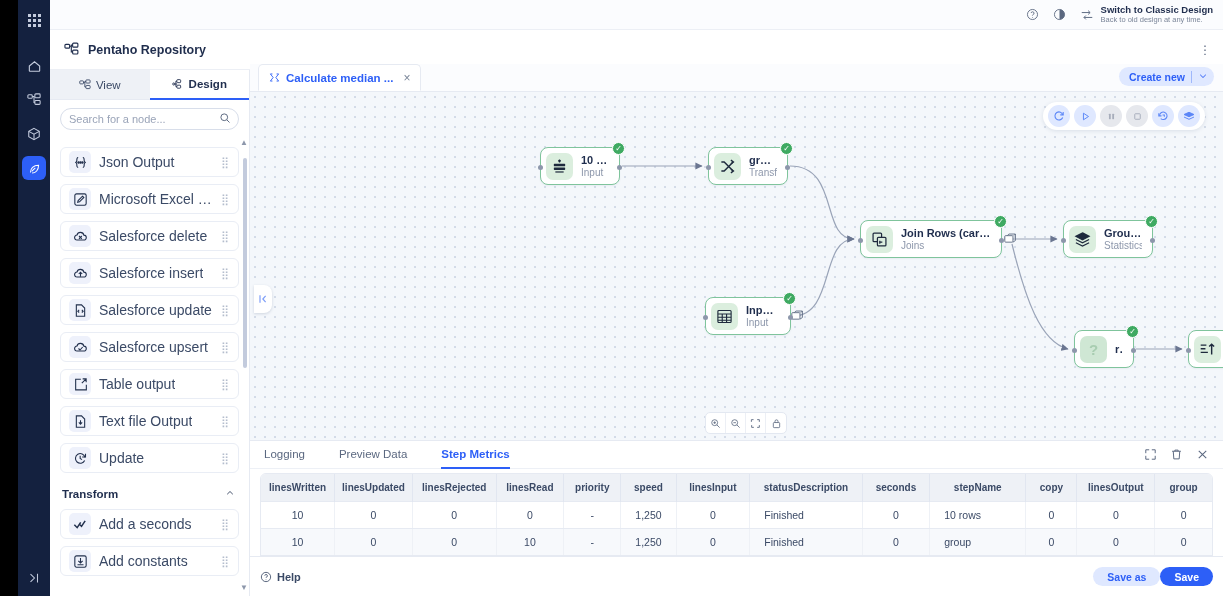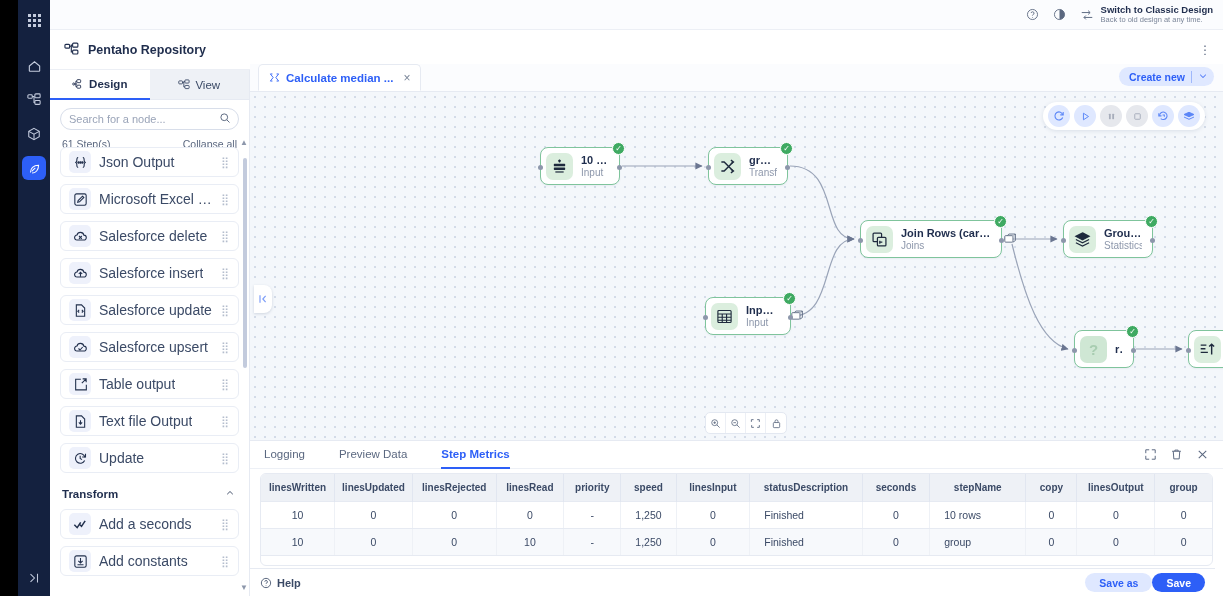--- a/index.html
+++ b/index.html
@@ -149,21 +149,21 @@
        padding:8px 6px; text-align:center; border-right:1px solid #e1e6f0; white-space:nowrap;}
   th:last-child { border-right:0; }
   td { font-size:10.5px; color:#3b4a66; padding:7px 6px; text-align:center;
        border-right:1px solid #eef1f6; white-space:nowrap;}
   td:last-child { border-right:0; }
   tr.r0 td { background:#fff; border-top:1px solid #e6eaf2; border-bottom:1px solid #e6eaf2;}
   tr.r1 td { background:#f7f9fc; border-bottom:1px solid #e6eaf2; }
   td.lft { text-align:left; padding-left:14px; }
 
   
-  .footer { position:absolute; left:250px; bottom:0; right:8px; height:28px;
+  .footer { position:absolute; left:250px; bottom:0; right:0; height:40px;
             background:#fff; border-top:1px solid #e6eaf2; display:flex; align-items:center;
             padding:0 10px; }
   .help { display:flex; align-items:center; gap:5px; font-size:11px; font-weight:bold; color:#3b4a66; cursor:pointer;}
   .fbtns { margin-left:auto; display:flex; gap:0; }
   .btn { height:19px; border-radius:10px; padding:0 14px; font-size:10.5px; font-weight:bold;
          display:flex; align-items:center; cursor:pointer; }
   .btn.sec { background:#dfe8ff; color:#2d5ff7; }
   .btn.pri { background:#2d5ff7; color:#fff; }
 </style>
 </head>
@@ -257,60 +257,56 @@
         <rect x="9.2" y="8.6" width="5.6" height="4.2" rx="1"></rect>
           <path d="M6 4.5h1.8v6.2h1.4M7.8 4.5V3.3h1.4"></path>
       </svg>
     </span>
     <span class="title">Pentaho Repository</span>
     <span class="kebab">⋮</span>
   </div>
 
   <div class="panel">
     <div class="tabs">
+      <div class="tab inactive">
+        <span style="display:flex;">
+          <svg width="12" height="12" viewBox="0 0 16 16" fill="none" stroke="currentColor" stroke-width="1.2">
+            <rect x="1" y="2.5" width="5" height="4" rx="1"></rect>
+              <rect x="9.2" y="1.2" width="5.6" height="4.2" rx="1"></rect>
+            <rect x="9.2" y="8.6" width="5.6" height="4.2" rx="1"></rect>
+              <path d="M6 4.5h1.8v6.2h1.4M7.8 4.5V3.3h1.4"></path>
+          </svg>
+        </span>
+        <span>View</span>
+      </div>
       <div class="tab active">
         <span style="display:flex;">
           <svg width="12" height="12" viewBox="0 0 16 16" fill="none" stroke="currentColor" stroke-width="1.2">
             <circle cx="2.3" cy="8" r="1.4"></circle>
               <rect x="6.5" y="2.2" width="5" height="4" rx="1"></rect>
             <rect x="6.5" y="9.6" width="5" height="4" rx="1"></rect>
               <path d="M3.7 8h2.8M6.5 4.2H5.2v7.4h1.3"></path>
           </svg>
         </span>
         <span>Design</span>
       </div>
-      <div class="tab inactive">
-        <span style="display:flex;">
-          <svg width="12" height="12" viewBox="0 0 16 16" fill="none" stroke="currentColor" stroke-width="1.2">
-            <rect x="1" y="2.5" width="5" height="4" rx="1"></rect>
-              <rect x="9.2" y="1.2" width="5.6" height="4.2" rx="1"></rect>
-            <rect x="9.2" y="8.6" width="5.6" height="4.2" rx="1"></rect>
-              <path d="M6 4.5h1.8v6.2h1.4M7.8 4.5V3.3h1.4"></path>
-          </svg>
-        </span>
-        <span>View</span>
-      </div>
     </div>
 
     <div class="searchrow">
       <div class="searchbox">
         <input type="text" placeholder="Search for a node..." style="">
         <span class="mag">
           <svg width="12" height="12" viewBox="0 0 16 16" fill="none" stroke="currentColor" stroke-width="1.3">
             <circle cx="7" cy="7" r="4.5"></circle>
               <path d="M10.4 10.4 14 14"></path>
           </svg>
         </span>
       </div>
     </div>
 
-    <div class="countrow">
-      <span>61 Step(s)</span>
-      <span>Collapse all</span>
-    </div>
 
     <div class="nodelist">
 
       <div id="node-container">
           <div class="nodecard">
             <div class="ic">
               <svg width="15" height="15" viewBox="0 0 18 18" fill="none" stroke="currentColor" stroke-width="1.3">
                 <path d="M6.2 3C4.5 3 4.6 5.4 4.6 6.6c0 1.4-.8 2.4-2 2.4 1.2 0 2 1 2 2.4 0 1.2-.1 3.6 1.6 3.6M11.8 3c1.7 0 1.6 2.4 1.6 3.6 0 1.4.8 2.4 2 2.4-1.2 0-2 1-2 2.4 0 1.2.1 3.6-1.6 3.6"></path>
                 <circle cx="6.6" cy="9" r=".8" fill="currentColor"></circle>
                 <circle cx="9" cy="9" r=".8" fill="currentColor"></circle>

